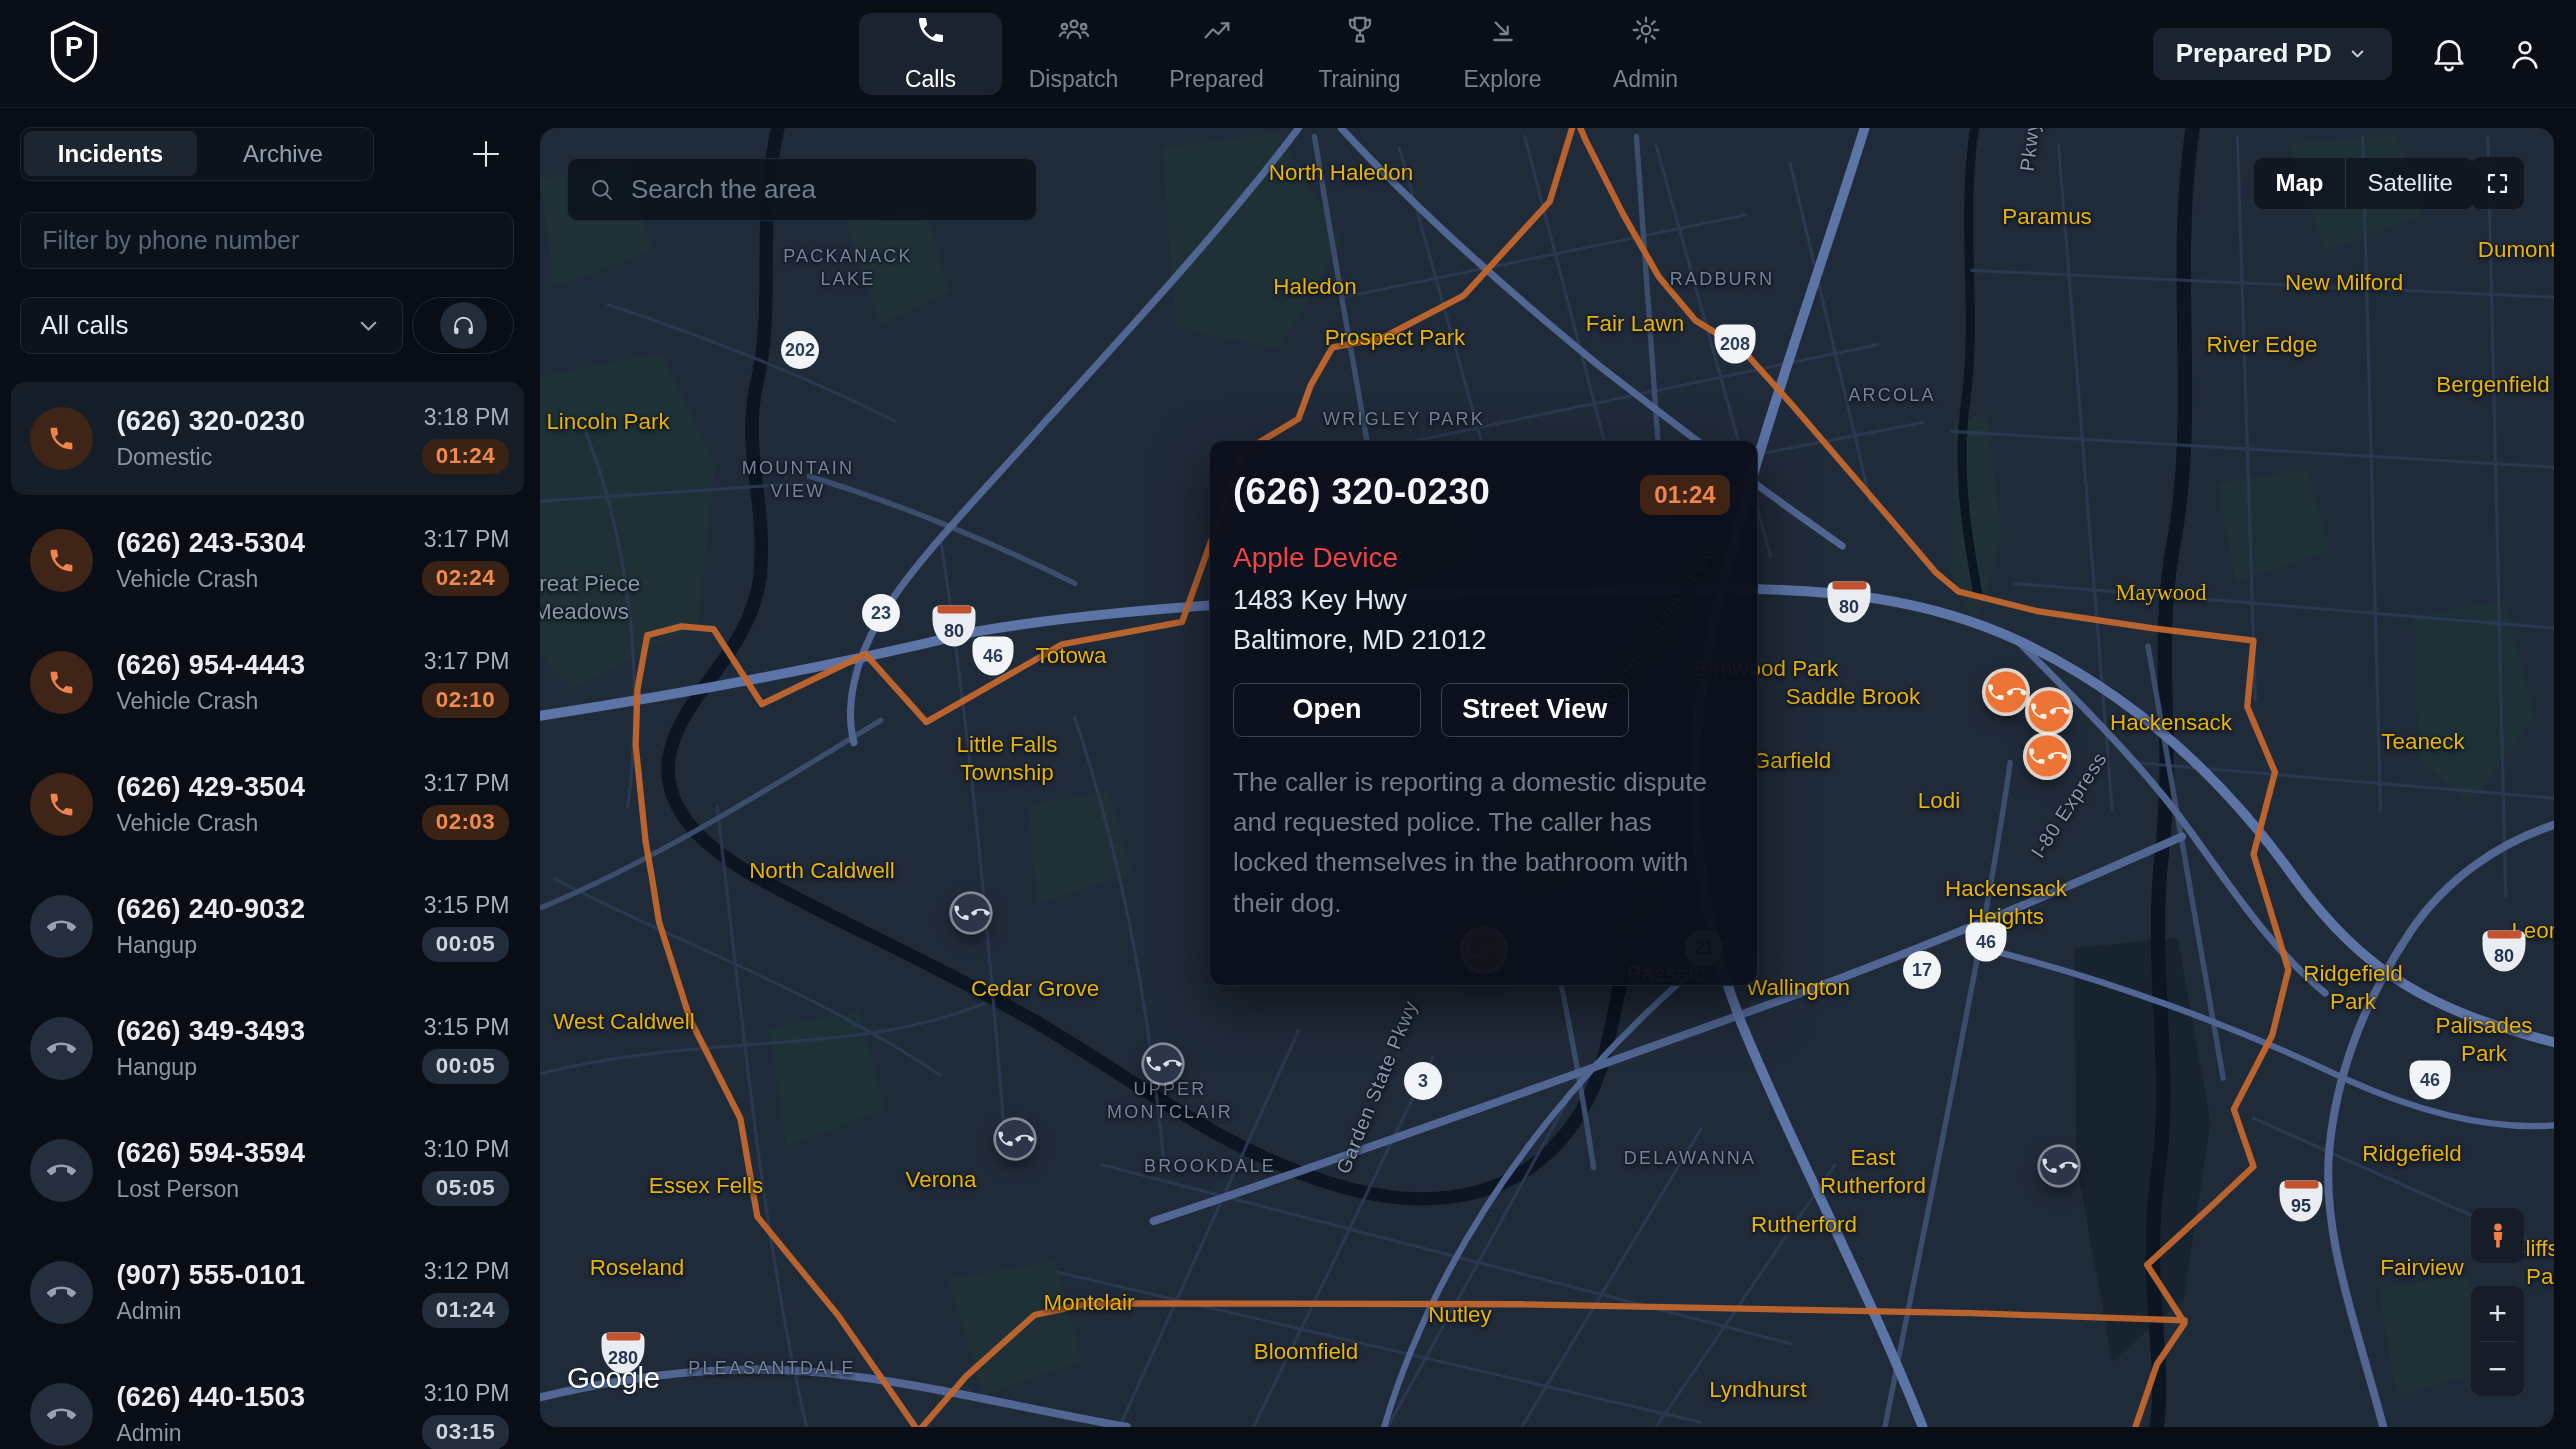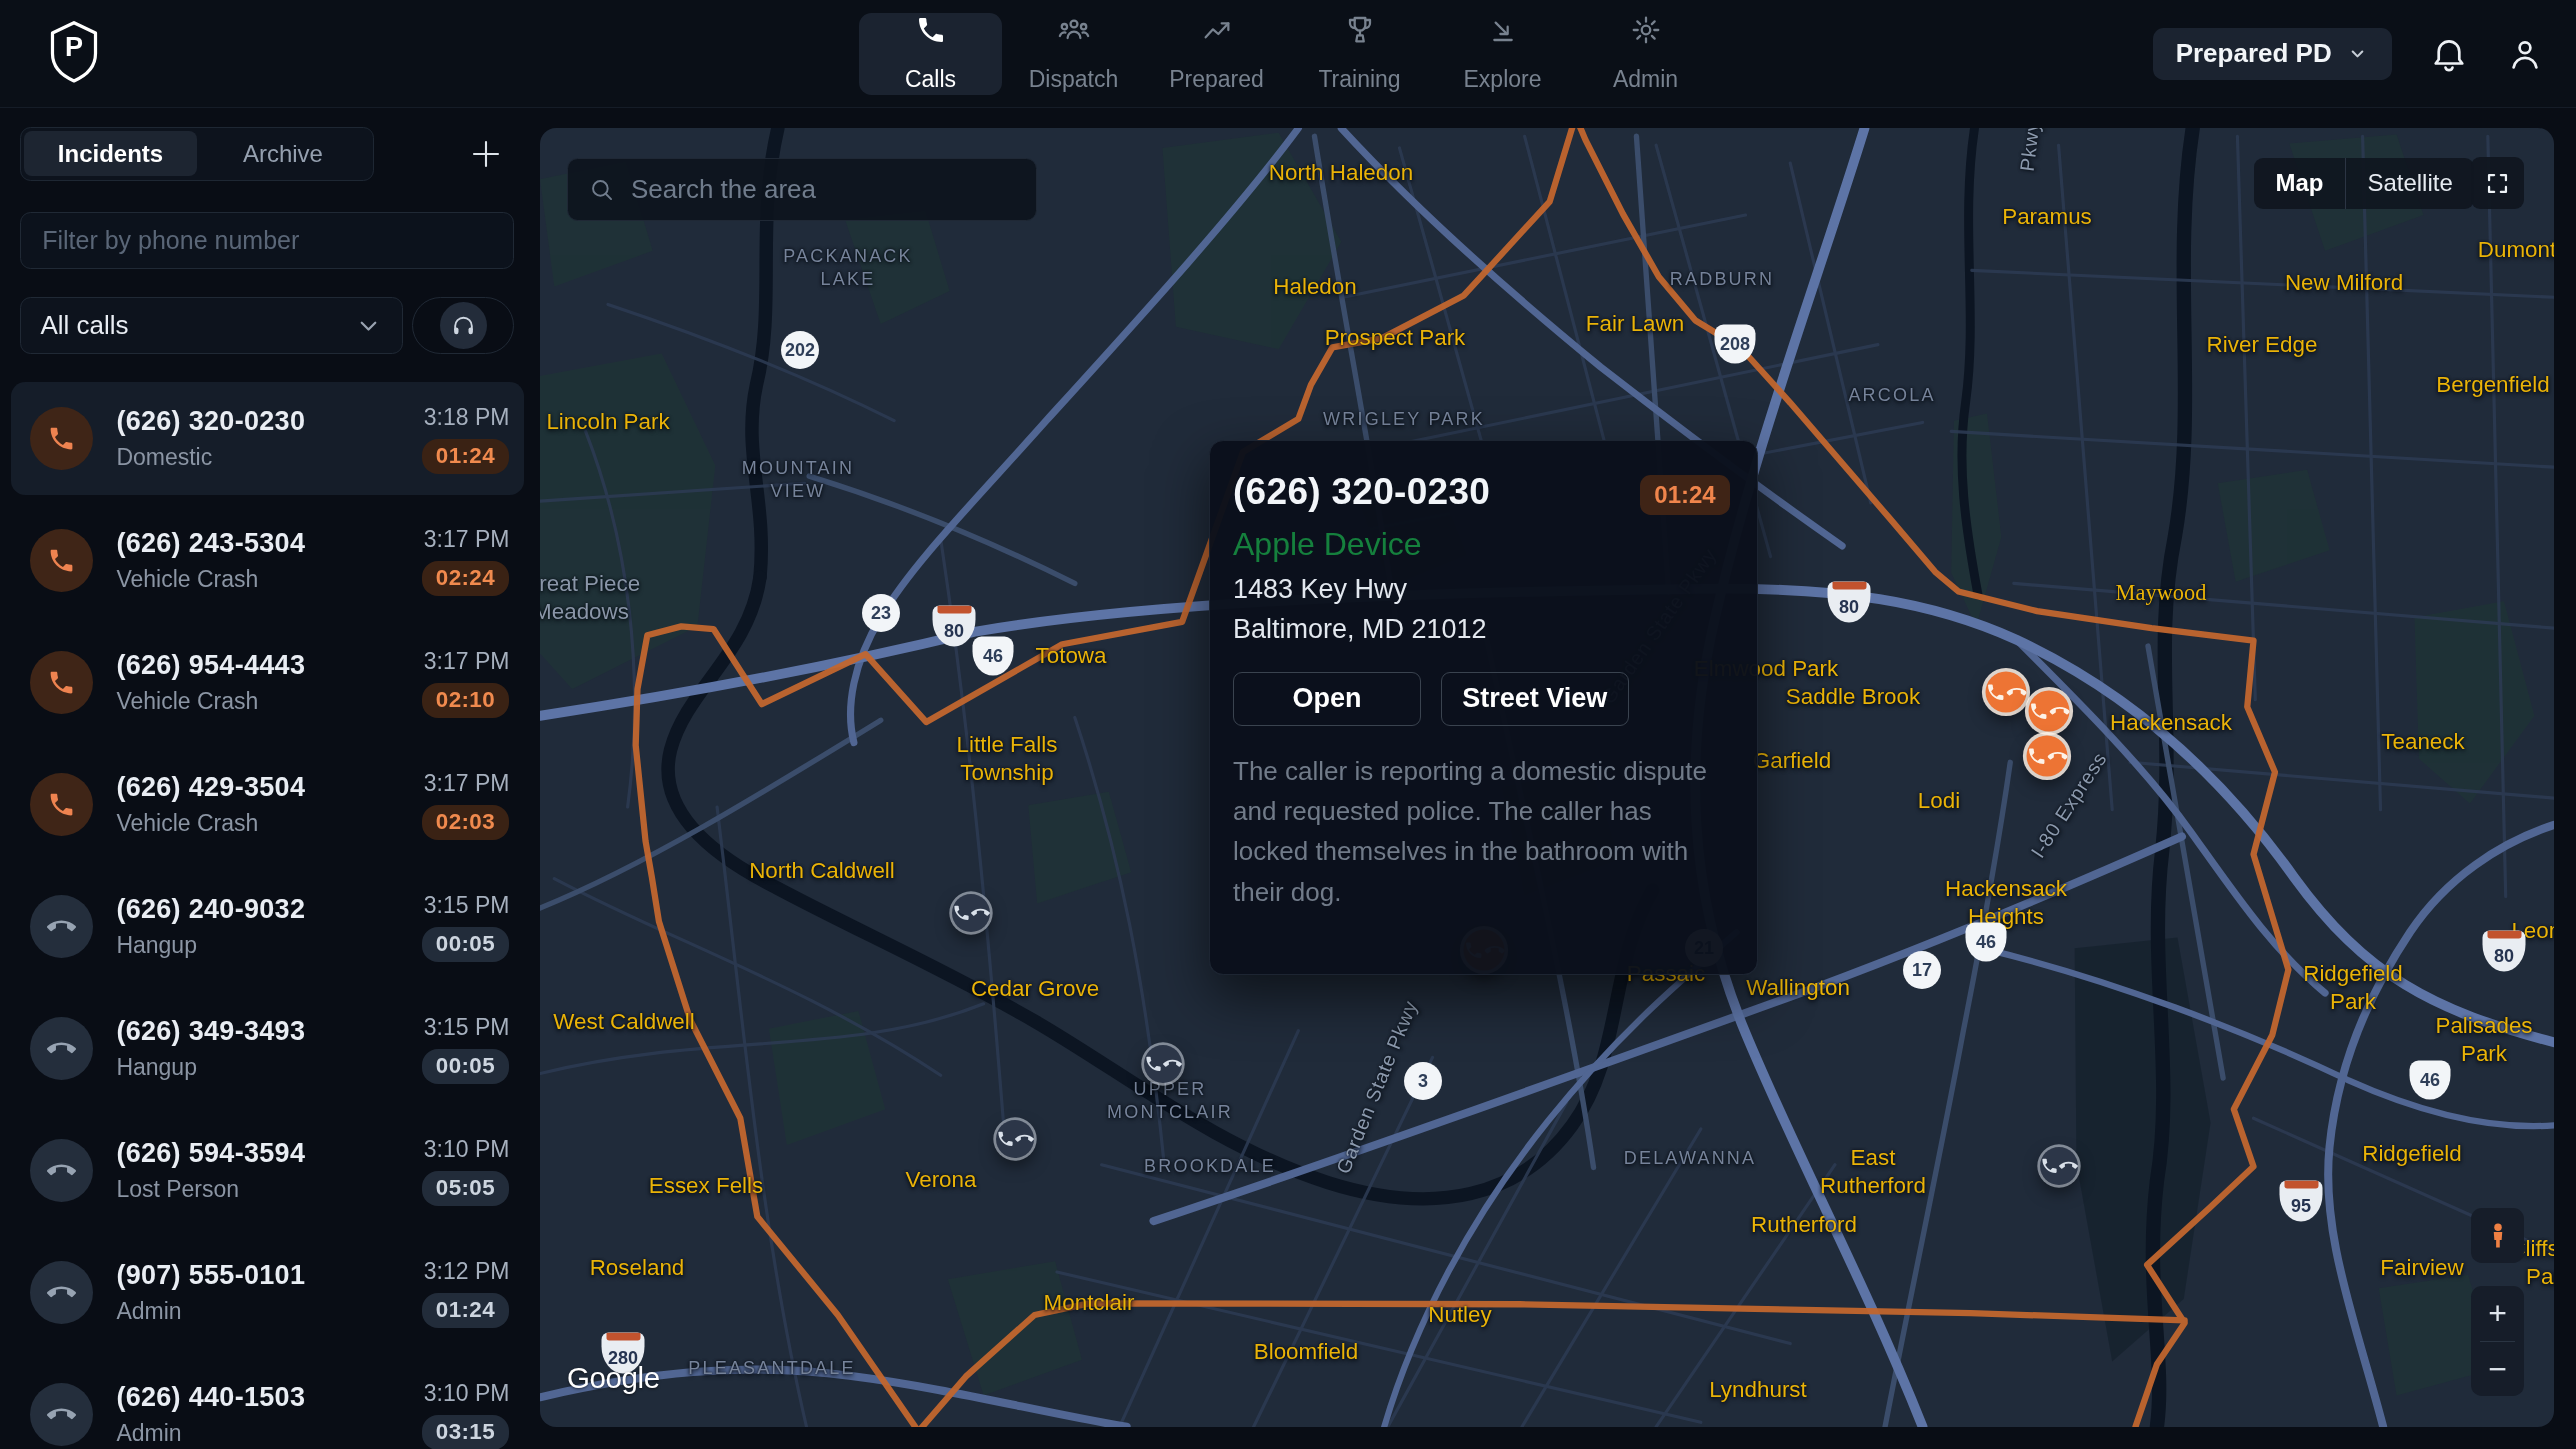--- a/index.html
+++ b/index.html
@@ -102,21 +102,21 @@
   .zoom-ctl .zdiv{height:0.9px;background:#2a3442;margin:0 9px}
   .google{position:absolute;left:27px;top:1233px;z-index:20;color:#fff;font-size:29.5px;font-weight:500;letter-spacing:-0.4px;
        text-shadow:0 0.9px 2.7px rgba(0,0,0,.6)}
 
   
   .popup{position:absolute;left:669px;top:312px;width:549px;z-index:15;background:rgba(10,16,27,.97);border:0.9px solid #1d2532;
        border-radius:14.3px;box-shadow:0 21.5px 54px rgba(0,0,0,.55);padding:30px 27px 36px 23px;box-sizing:border-box}
   .popup-head{display:flex;align-items:flex-start;justify-content:space-between}
   .popup-title{font-size:37px;font-weight:700;color:#f2f5f9;letter-spacing:0.3px}
   .popup-badge{background:#3f2416;color:#f0854c;border-radius:10.7px;padding:6.3px 14.3px;font-size:24px;font-weight:700;margin-top:3.6px}
-  .popup-device{margin-top:11px;font-size:32px;color:#15803d}
+  .popup-device{margin-top:27px;font-size:28px;color:#ef4444}
   .popup-addr{margin-top:7.2px;font-size:27px;color:#e3e8ef;line-height:1.45}
   .popup-btns{margin-top:23px;display:flex;gap:19.7px}
   .popup-btns button{width:188px;height:54px;background:none;border:1.8px solid #3a434f;border-radius:9px;color:#fff;
        font-size:27px;font-weight:700;font-family:inherit;cursor:pointer}
   .popup-desc{margin-top:25px;font-size:26px;line-height:1.55;color:#717b89}
 </style>
 </head>
 <body>
 
 <header class="nav">

